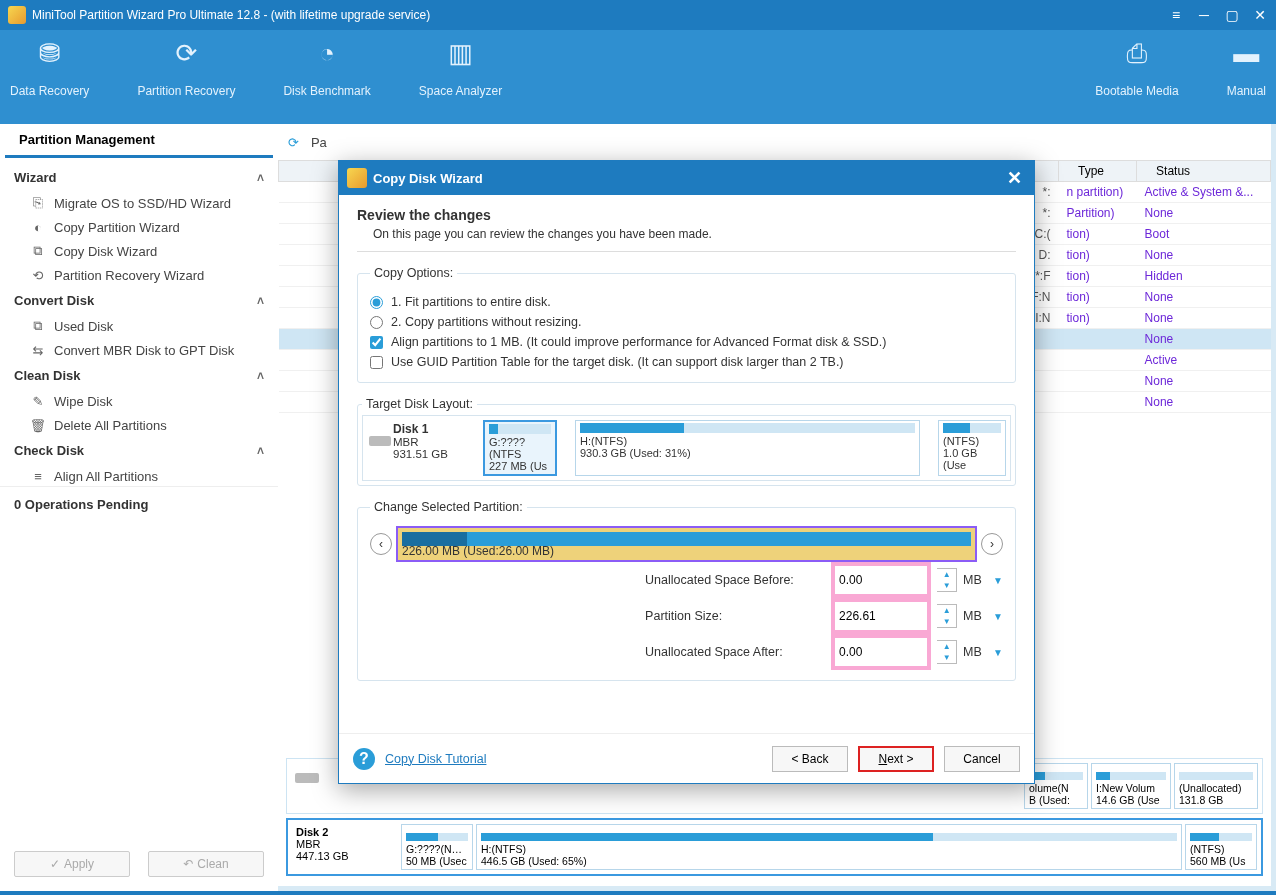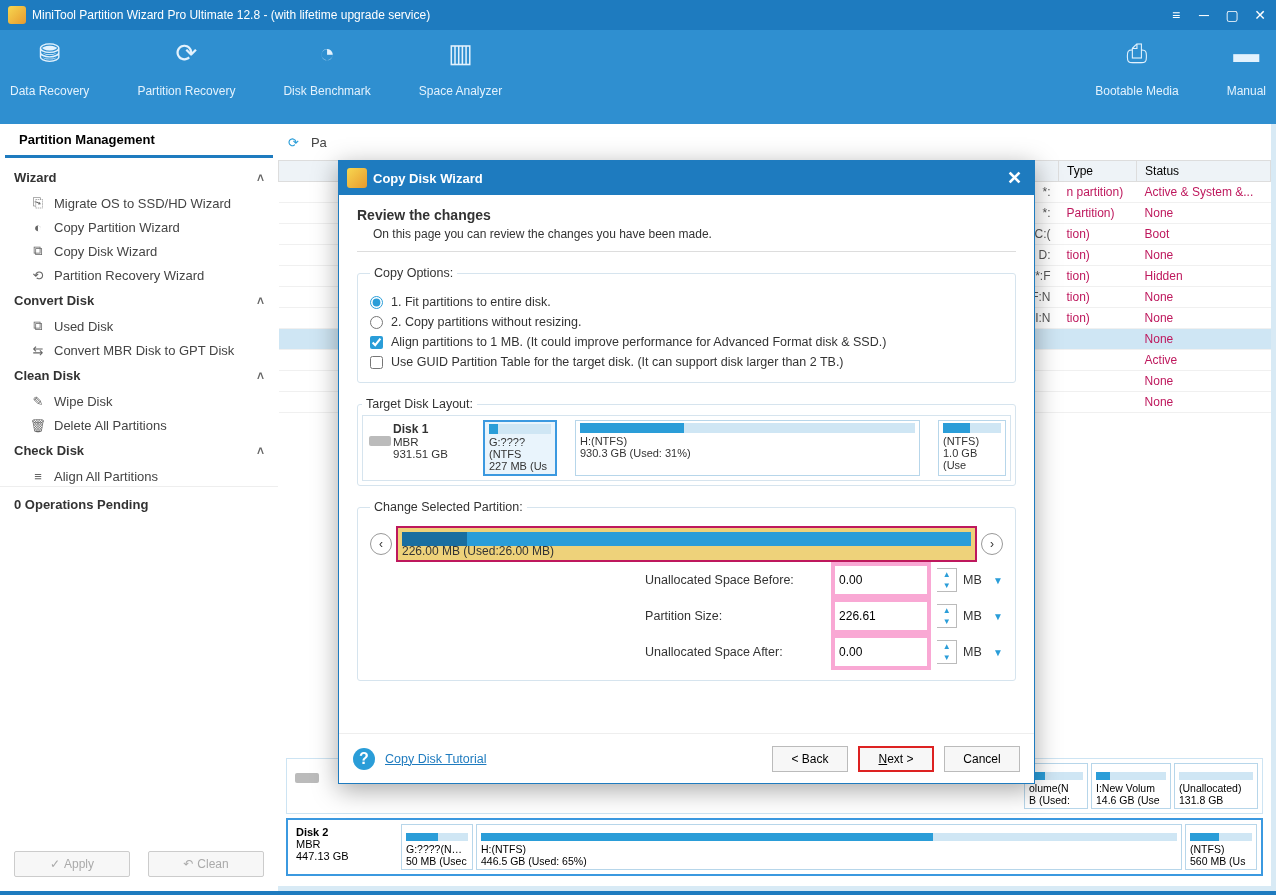--- a/index.html
+++ b/index.html
@@ -22,22 +22,22 @@
 .sb-group .chev { font-size:12px; color:#666; }
 .sb-item { padding:4px 14px 4px 30px; font-size:13px; color:#444; display:flex; align-items:center; gap:8px; cursor:pointer; }
 .sb-item .ic { width:16px; height:16px; display:inline-flex; align-items:center; justify-content:center; color:#666; font-size:13px; }
 .sb-footer { padding:10px 14px; font-size:13px; font-weight:600; color:#333; border-top:1px solid #eee; }
 .sb-buttons { display:flex; gap:18px; padding:14px; }
 .sb-btn { flex:1; height:26px; border:1px solid #ccc; background:#f7f7f7; color:#aaa; font-size:12px; display:flex; align-items:center; justify-content:center; border-radius:2px; }
 
 .main { flex:1; background:#fff; margin:0 5px 5px 0; display:flex; flex-direction:column; position:relative; }
 .main-toolbar { height:36px; display:flex; align-items:center; gap:12px; padding:0 10px; font-size:13px; color:#444; }
 .main-table { flex:1; overflow:hidden; position:relative; }
-.main-table th { background:#eef3f7; border:1px solid #ddd; font-size:12px; font-weight:400; text-align:left; padding:3px 8px; }
-.main-table td { border-bottom:1px solid #f0f0f0; font-size:12px; padding:3px 8px; color:#be185d; }
+.main-table th { background:#eef3f7; border:1px solid #ddd; font-size:12px; font-weight:400; text-align:left; padding:3px 19px; }
+.main-table td { border-bottom:1px solid #f0f0f0; font-size:12px; padding:3px 8px; color:#6d28d9; }
 .disk-strip { border:1px solid #cde4f3; padding:4px; display:flex; gap:3px; font-size:11px; margin:4px 8px; }
 .disk-strip.selected { border:2px solid #3b99e0; }
 .disk-info { width:106px; padding:2px 4px; }
 .disk-info .dn { font-weight:700; }
 .part-box { border:1px solid #b7d6ea; padding:2px 4px; display:flex; flex-direction:column; justify-content:flex-end; position:relative; min-height:46px; }
 .part-bar { height:8px; background:linear-gradient(to right,#2a9dd8 var(--u),#cfe6f4 var(--u)); margin-bottom:2px; }
 .part-info { font-size:10.5px; white-space:nowrap; overflow:hidden; text-overflow:ellipsis; }
 
 
 .dlg-overlay { position:absolute; left:338px; top:160px; width:697px; height:624px; background:#fff; border:1px solid #1e7bbf; box-shadow:0 6px 24px rgba(0,0,0,.35); display:flex; flex-direction:column; }
@@ -52,21 +52,21 @@
 fieldset.grp legend { padding:0 4px; color:#333; font-size:12.5px; }
 .radio-row, .chk-row { display:flex; align-items:center; gap:8px; padding:3px 0; font-size:12.5px; }
 .radio-row input, .chk-row input { accent-color:#2a9dd8; }
 .target-layout { display:flex; gap:18px; border:1px solid #d6e4ee; padding:4px; }
 .target-disk { width:98px; padding:2px 2px 2px 26px; font-size:11.5px; position:relative; }
 .target-disk .dicon { position:absolute; left:2px; top:16px; width:22px; height:10px; background:#bbb; border-radius:2px; }
 .target-disk .dn { font-weight:700; font-size:12px; }
 .tp { border:1px solid #b7d6ea; padding:2px 4px; font-size:11px; display:flex; flex-direction:column; }
 .tp.selected { border:2px solid #3b99e0; background:#e9f4fc; }
 .tp .bar { height:10px; background:linear-gradient(to right,#2a9dd8 var(--u),#cfe6f4 var(--u)); margin-bottom:2px; }
-.change-box { border:2px solid #be185d; background:#eed27a; height:36px; position:relative; display:flex; align-items:flex-end; padding:0 4px 2px 4px; }
+.change-box { border:2px solid #8b5cf6; background:#eed27a; height:36px; position:relative; display:flex; align-items:flex-end; padding:0 4px 2px 4px; }
 .change-bar { position:absolute; left:4px; right:4px; top:4px; height:14px; background:linear-gradient(to right,#1a6ea0 11.5%, #2a9dd8 11.5%); }
 .arrow-btn { width:22px; height:22px; border:1px solid #999; border-radius:50%; background:#fff; display:flex; align-items:center; justify-content:center; font-size:12px; cursor:pointer; }
 .spin-row { display:flex; align-items:center; justify-content:flex-end; gap:6px; font-size:12.5px; }
 .spin-row label { width:180px; text-align:left; }
 .spin-row input { width:100px; height:36px; border:4px solid #f9a8d4; padding:0 4px; font-size:12px; }
 .spin-row .spin { width:20px; height:24px; border:1px solid #bbb; border-left:none; display:flex; flex-direction:column; }
 .spin-row .spin span { flex:1; display:flex; align-items:center; justify-content:center; font-size:8px; color:#2a9dd8; cursor:pointer; }
 .spin-row .unit { width:24px; }
 .spin-row .dd { color:#2a9dd8; font-size:10px; cursor:pointer; }
 .dlg-foot { height:50px; border-top:1px solid #eee; display:flex; align-items:center; padding:0 14px; gap:10px; }

